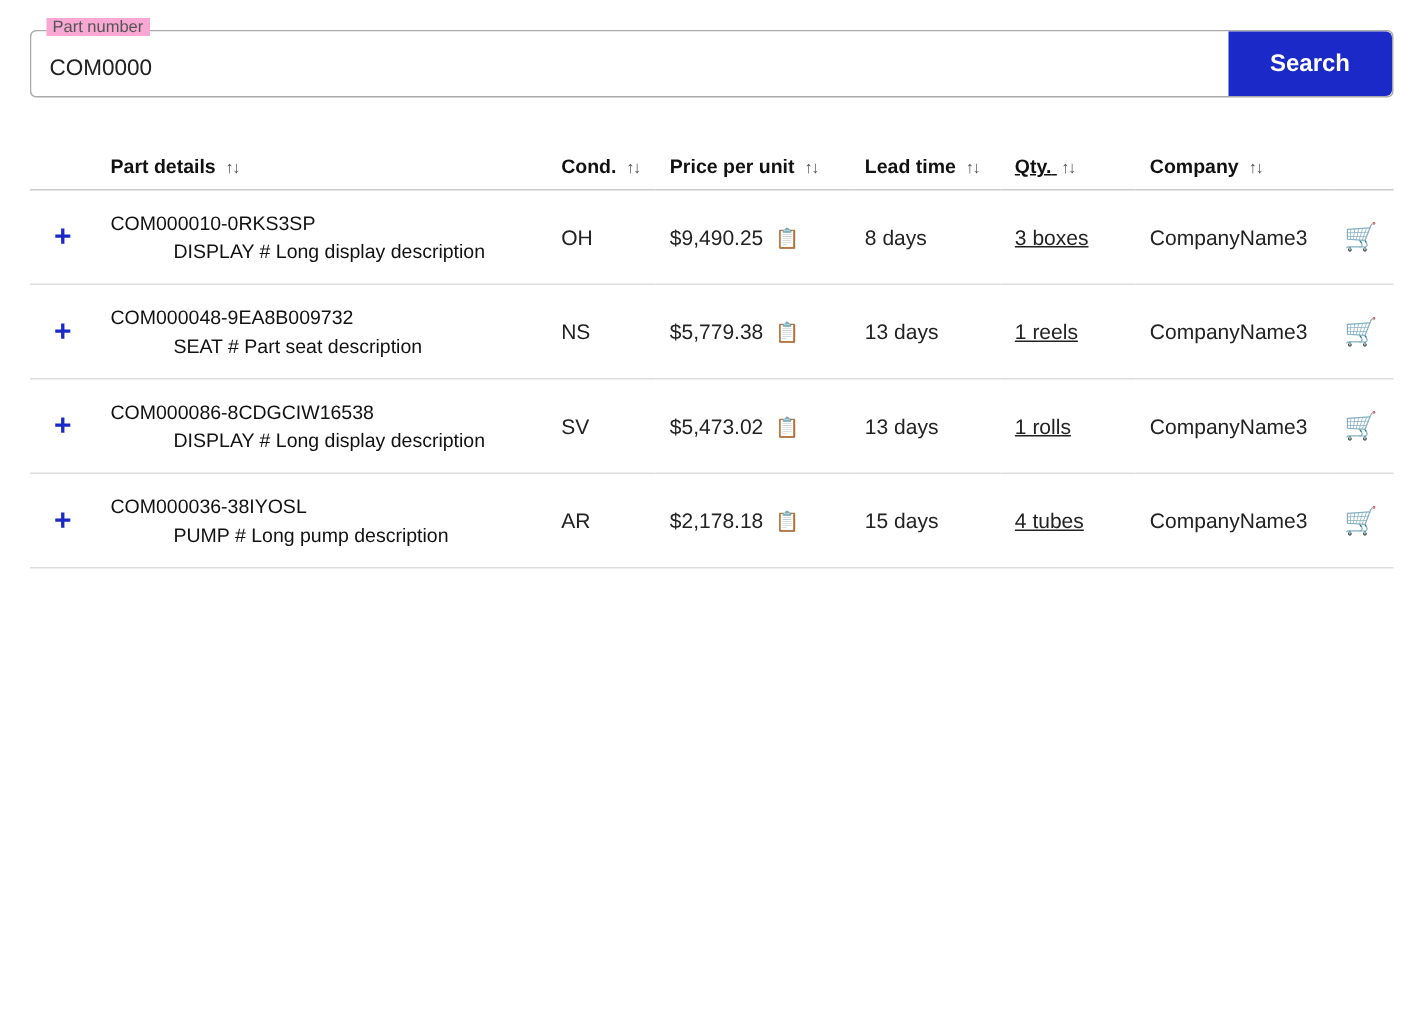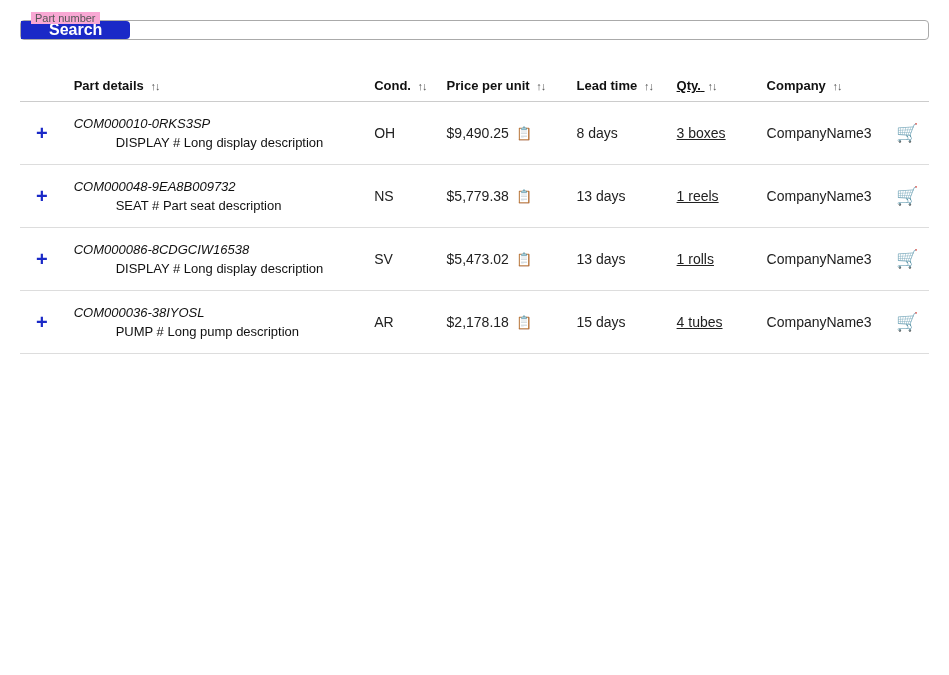--- a/index.html
+++ b/index.html
@@ -86,21 +86,20 @@
       color: #1a29c7;
       font-size: 20px;
       cursor: pointer;
       padding: 0 6px;
       font-weight: bold;
     }
     .part-number {
       font-size: 13px;
       color: #111;
       font-weight: normal;
-      font-style: italic;
     }
     .part-desc {
       font-size: 13px;
       color: #111;
       margin-top: 4px;
       padding-left: 42px;
     }
     .price-cell {
       white-space: nowrap;
     }
@@ -126,20 +125,21 @@
     .col-lead { width: 100px; }
     .col-qty { width: 90px; text-decoration: underline; }
     .col-company { width: 130px; }
     .col-cart { width: 40px; }
   </style>
 </head>
 <body>
 
 <div class="search-bar-container">
   <span class="search-label">Part number</span>
+  <input class="search-input" type="text" value="COM0000" style="">
   <button class="search-button">Search</button>
 </div>
 
 <table class="results-table">
   <thead>
     <tr>
       <th class="col-add"></th>
       <th class="col-part">
         <span>Part details</span>
         <span class="sort-icon">↑↓</span>

